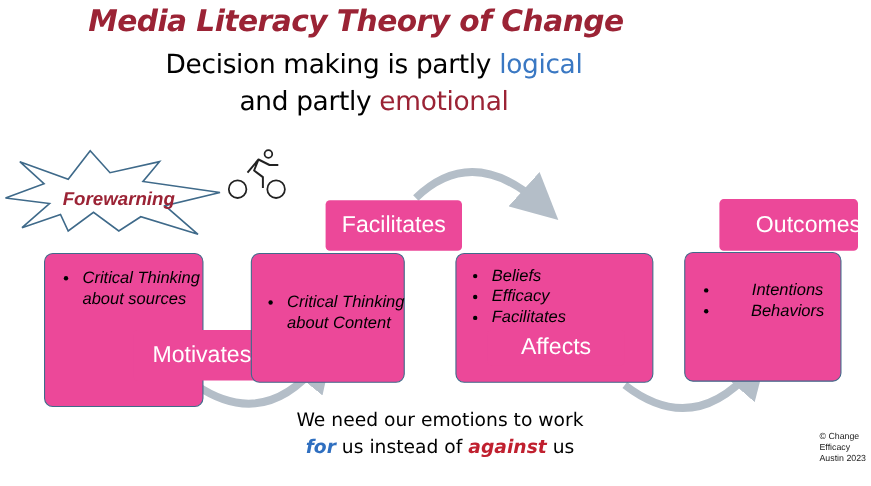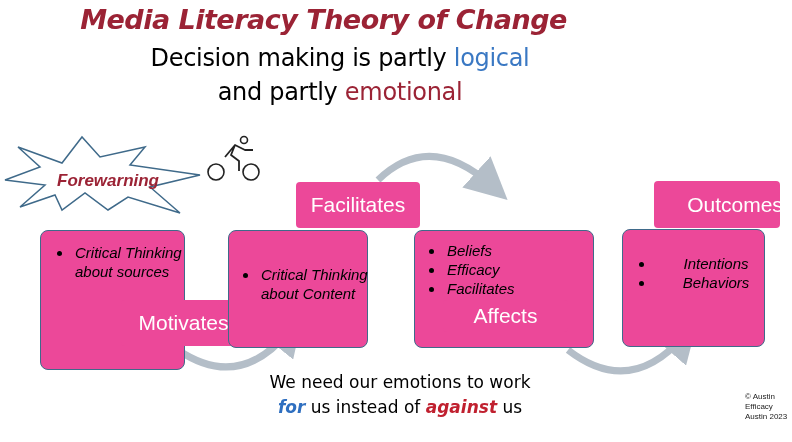--- a/index.html
+++ b/index.html
@@ -91,16 +91,16 @@
   </ul>
 </div>
 <div class="abs label" style="left:654px;top:181px;width:126px;height:47px;padding-left:36px;">Outcomes</div>
 
 <div class="abs bottom b1">We need our emotions to work</div>
 <div class="abs bottom b2">
   <span class="bi-blue">for</span><span> us instead of </span><span class="bi-red">against</span><span> us</span>
 </div>
 
 <div class="abs credit">
-  <div>© Austin</div>
+  <div>© Change</div>
   <div>Efficacy</div>
   <div>Austin 2023</div>
 </div>
 
 </body></html>

